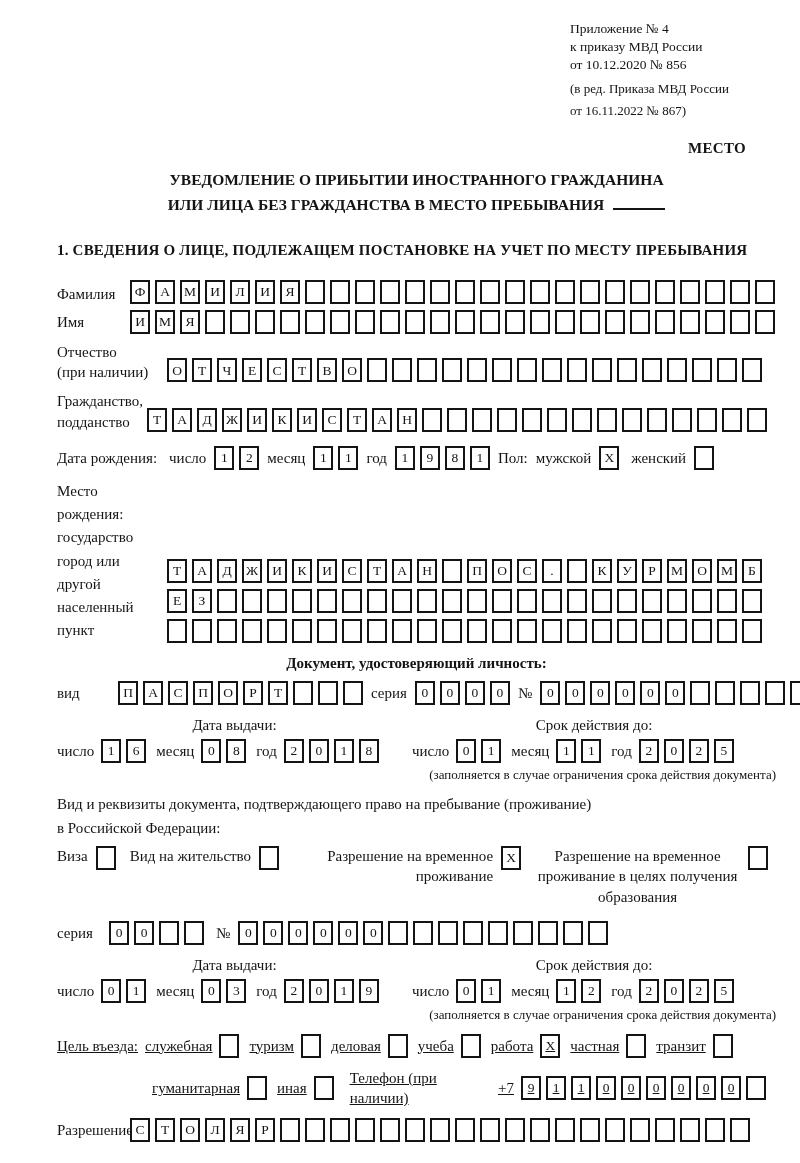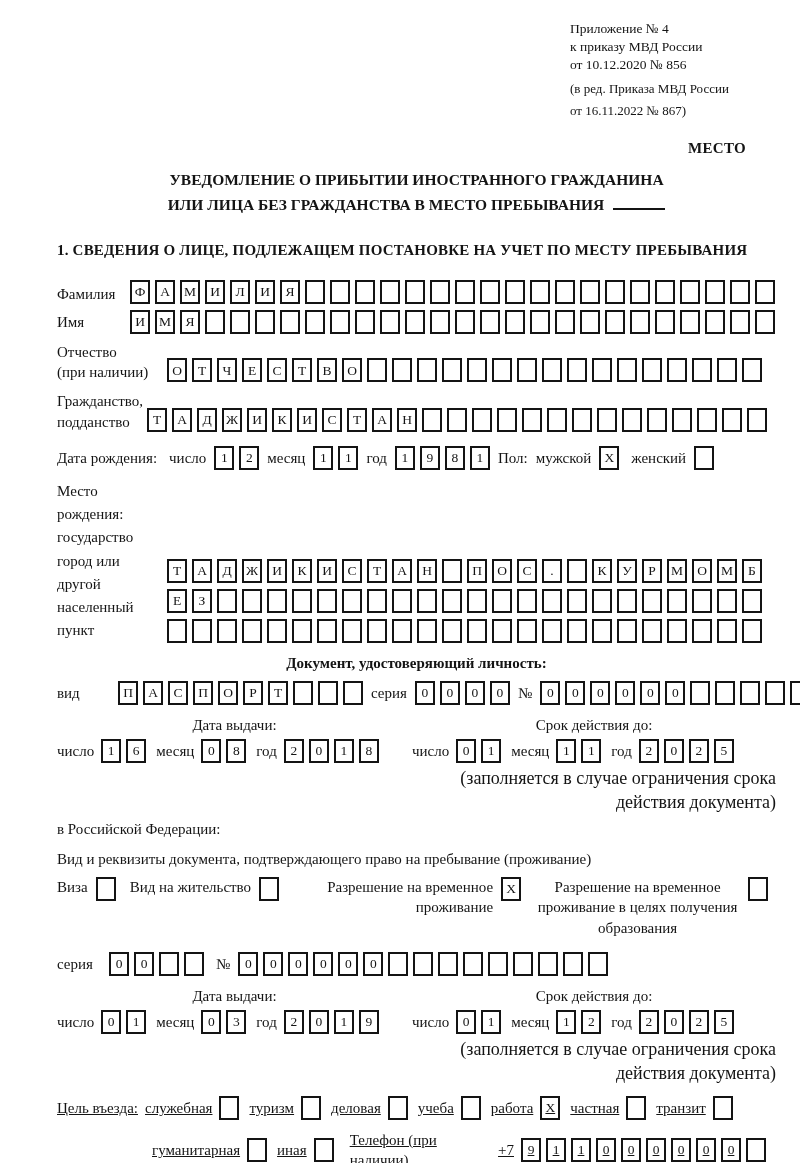--- a/index.html
+++ b/index.html
@@ -39,21 +39,21 @@
   .gap12 { margin-right:12px; }
 
   .datecols { display:flex; margin-top:10px; }
   .datecols .col-l { width:355px; flex-shrink:0; }
   .datecols .col-r { flex:1; }
   .dhead { text-align:center; }
   .dg { display:flex; align-items:center; margin-top:4px; }
   .dg .t { margin:0 7px 0 0; }
   .dg .cells { margin-right:10px; }
   .dg .cells:last-child { margin-right:0; }
-  .note-r { text-align:right; font-size:18px; margin-top:3px; }
+  .note-r { text-align:right; font-size:13px; margin-top:3px; }
 
   .optline { display:flex; align-items:flex-start; margin-top:8px; }
   .opt { display:flex; align-items:flex-start; margin-right:14px; }
   .opt:last-child { margin-right:0; }
   .opt .olbl { margin-right:8px; }
   .opt .olbl.wrap2 { max-width:200px; text-align:right; }
   .opt .olbl.wrap3 { max-width:205px; text-align:center; }
 
   .purline { display:flex; align-items:center; margin-top:10px;text-decoration:underline; }
   .purline .p { margin-right:7px; }
@@ -410,22 +410,22 @@
             <span class="cell">2</span>
             <span class="cell">0</span>
             <span class="cell">2</span>
             <span class="cell">5</span>
           </span>
       </div>
       <div class="note-r">(заполняется в случае ограничения срока действия документа)</div>
     </div>
   </div>
 
+  <div style="margin-top:10px;">Вид и реквизиты документа, подтверждающего право на пребывание (проживание)</div>
   <div style="margin-top:4px;">в Российской Федерации:</div>
-  <div style="margin-top:10px;">Вид и реквизиты документа, подтверждающего право на пребывание (проживание)</div>
 
   <div class="optline">
     <span class="opt">
       <span class="olbl">Виза</span>
       <span class="cells">
           <span class="cell"></span>
         </span>
     </span>
     <span class="opt">
       <span class="olbl">Вид на жительство</span>

